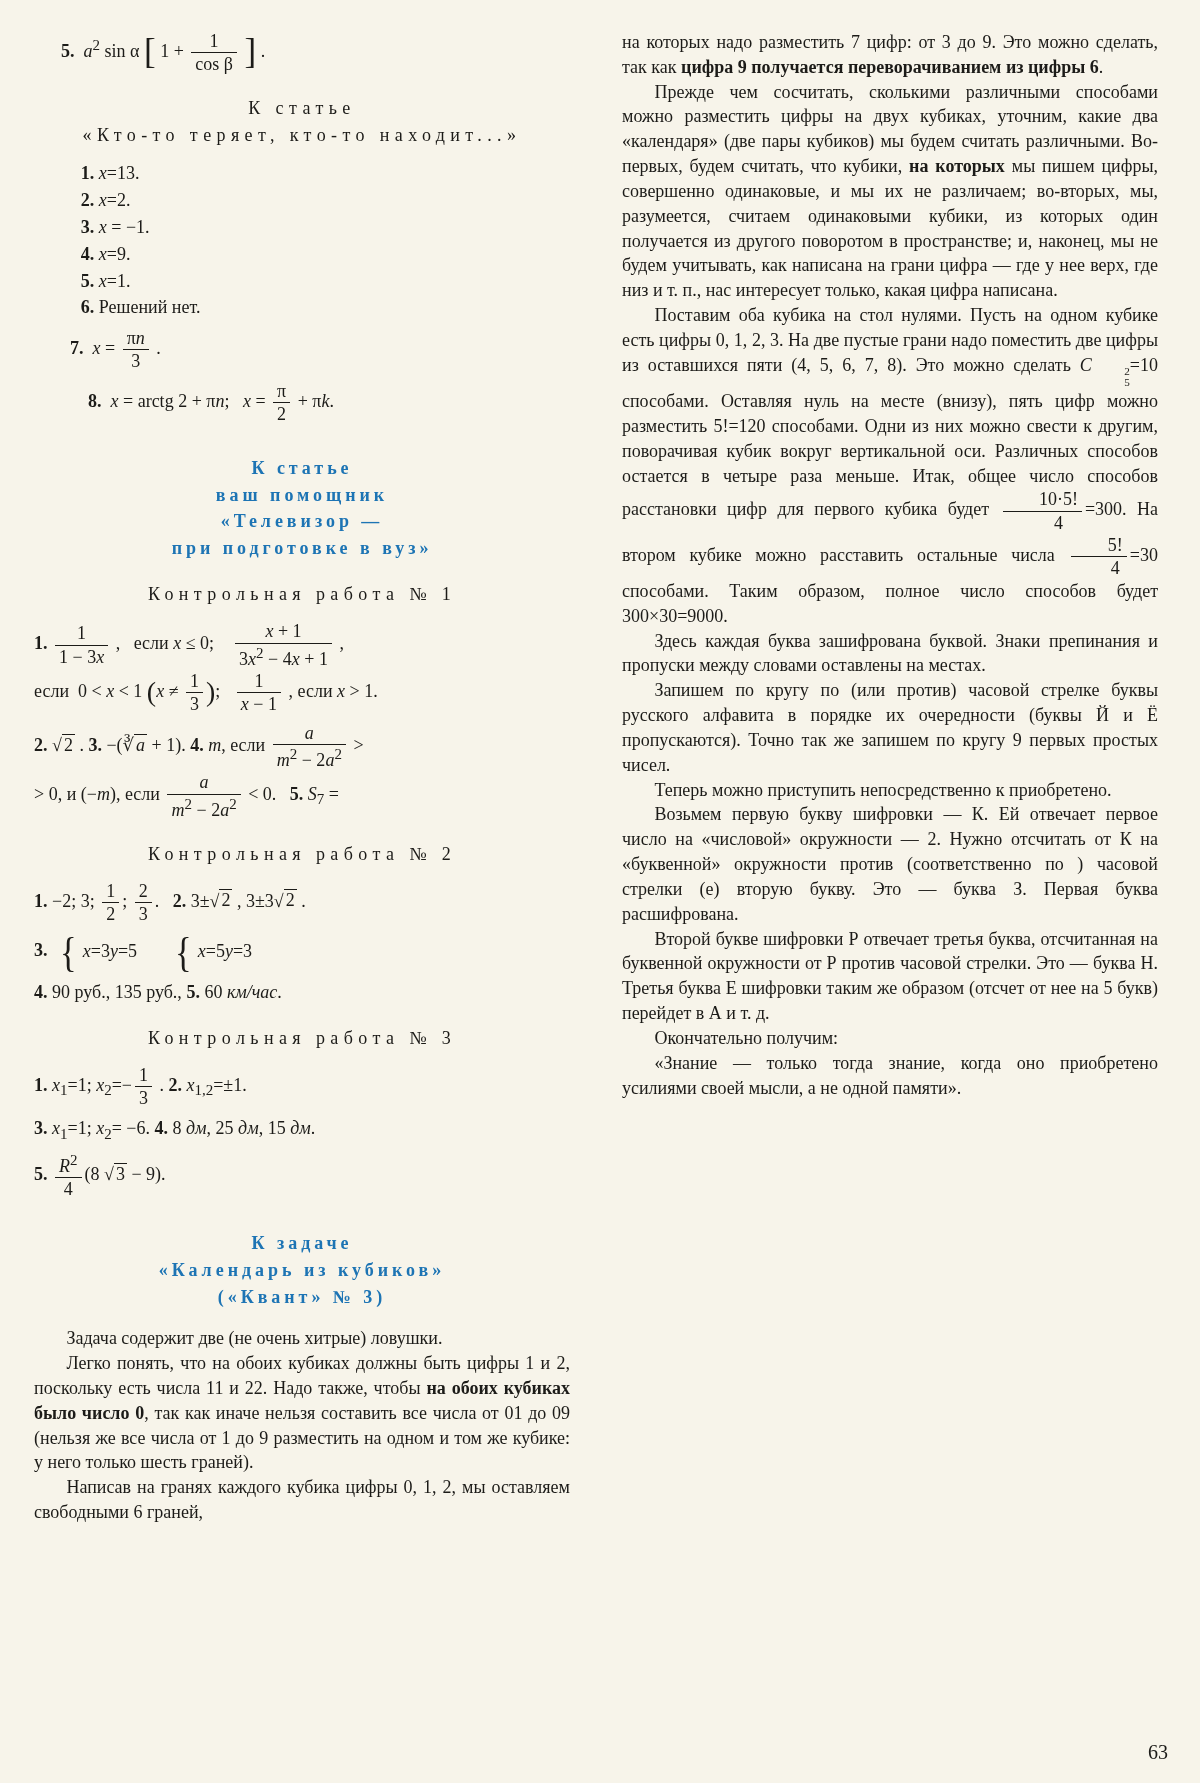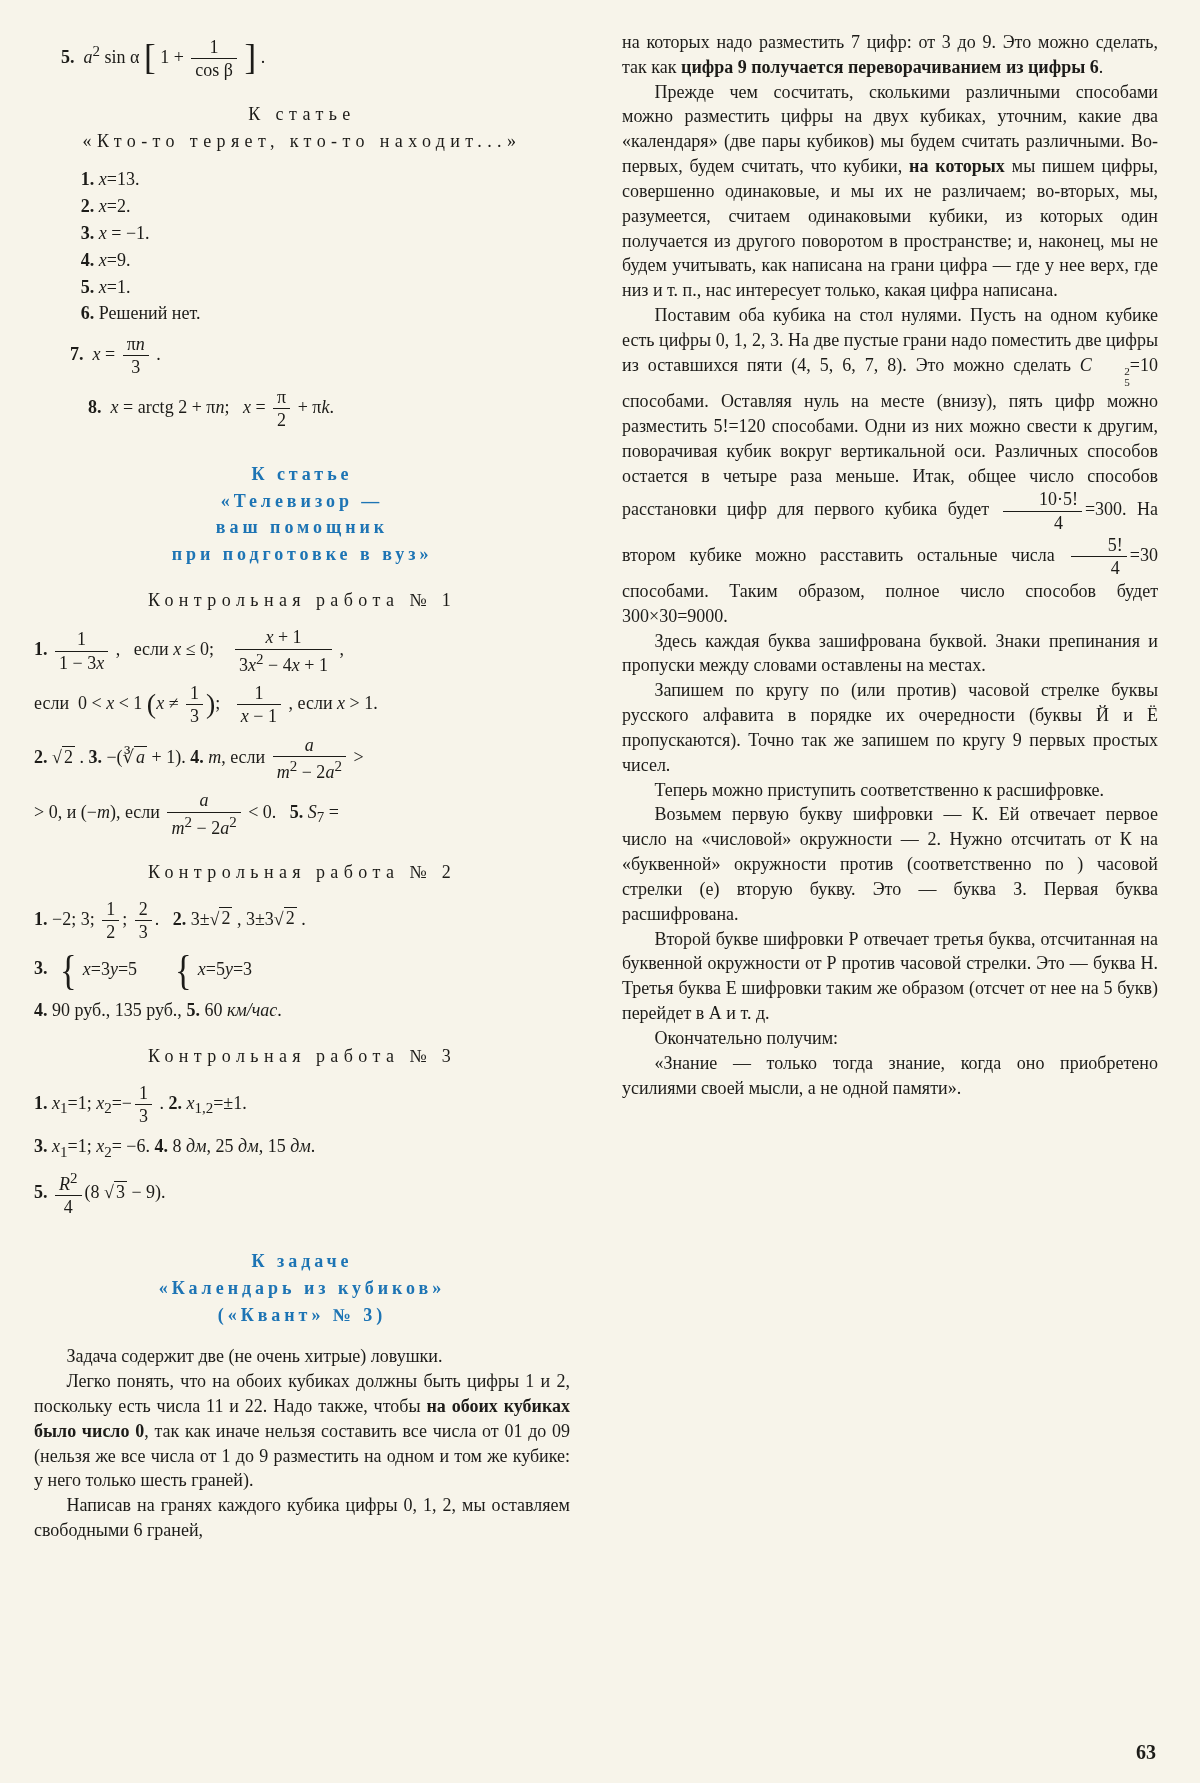--- a/index.html
+++ b/index.html
@@ -20,21 +20,21 @@
   .h-black .ln { white-space:nowrap; }
   .h-blue { text-align:center; letter-spacing:0.22em; font-weight:bold; color:var(--accent, #1d74b4); margin:30px 0 16px; line-height:1.48; }
   .gap { margin-top:62px; }
 
   
   .para { text-align:justify; text-indent:1.8em; }
   .noind { text-indent:0;font-family:Liberation Serif, serif; }
 
   
   .math { margin:7px 0; }
-  .math .ln { margin:6px 0; }
+  .math .ln { margin:0 0; }
   .answers { margin:4px 0; }
   .answers .ln { padding-left:2.6em; margin:2px 0; }
   .ind1 .ln { padding-left:1.5em; }
   .ind2 .ln { padding-left:2.0em; }
   .ind3 .ln { padding-left:3.0em; }
   .first { margin-top:0; }
 
   
   .fr { display:inline-block; vertical-align:middle; text-align:center; margin:1px 3px; line-height:1.12; }
   .fr .n { display:block; padding:0 4px 1px; border-bottom:1.3px solid currentColor; }
@@ -49,21 +49,21 @@
 
   
   .stk { display:inline-flex; flex-direction:column; font-size:0.62em; line-height:1.05; vertical-align:-0.35em; text-align:left; }
 
   
   .cs { display:inline-flex; align-items:center; margin:2px 30px 2px 6px; vertical-align:middle; }
   .cs .cb { font-size:2.4em; font-weight:300; line-height:0.85; margin-right:4px; transform:scaleX(0.8); }
   .cs .cr { display:flex; flex-direction:row; line-height:1.22; }
 
   
-  .pagenum { position:absolute; right:44px; bottom:16px; font-weight:bold; font-size:20px; }
+  .pagenum { position:absolute; right:32px; bottom:16px; font-weight:normal; font-size:20px; }
 </style>
 </head>
 <body>
 
 <div class="page">
   <div class="col" id="col-left">
       <div class="blk math ind1 first">
         <div class="ln"><b>5.</b>&nbsp; <i>a</i><sup>2</sup> sin α <span class="bb">[</span> 1 + <span class="fr"><span class="n">1</span><span class="d">cos β</span></span> <span class="bb">]</span> .</div>
       </div>
       <div class="blk h-black">
@@ -79,22 +79,22 @@
         <div class="ln"><b>6.</b> Решений нет.</div>
       </div>
       <div class="blk math ind2">
         <div class="ln"><b>7.</b>&nbsp; <i>x</i> = <span class="fr"><span class="n">π<i>n</i></span><span class="d">3</span></span> .</div>
       </div>
       <div class="blk math ind3">
         <div class="ln"><b>8.</b>&nbsp; <i>x</i> = arctg 2 + π<i>n</i>; &nbsp; <i>x</i> = <span class="fr"><span class="n">π</span><span class="d">2</span></span> + π<i>k</i>.</div>
       </div>
       <div class="blk h-blue">
         <div class="ln">К статье</div>
+        <div class="ln">ваш помощник</div>
         <div class="ln">«Телевизор —</div>
-        <div class="ln">ваш помощник</div>
         <div class="ln">при подготовке в вуз»</div>
       </div>
       <div class="blk h-black">
         <div class="ln">Контрольная работа № 1</div>
       </div>
       <div class="blk math">
         <div class="ln"><b>1.</b> <span class="fr"><span class="n">1</span><span class="d">1 − 3<i>x</i></span></span> , &nbsp;&nbsp;если <i>x</i> ≤ 0; &nbsp;&nbsp; <span class="fr"><span class="n"><i>x</i> + 1</span><span class="d">3<i>x</i><sup>2</sup> − 4<i>x</i> + 1</span></span> ,</div>
         <div class="ln">если&nbsp; 0 &lt; <i>x</i> &lt; 1 <span class="bp">(</span><i>x</i> ≠ <span class="fr"><span class="n">1</span><span class="d">3</span></span><span class="bp">)</span>; &nbsp; <span class="fr"><span class="n">1</span><span class="d"><i>x</i> − 1</span></span> , если <i>x</i> &gt; 1.</div>
       </div>
       <div class="blk math">
@@ -148,20 +148,20 @@
     </div>
   <div class="col" id="col-right">
       <div class="blk para noind first">на которых надо разместить 7 цифр: от 3 до 9. Это можно сделать, так как <b>цифра 9 получается переворачиванием из цифры 6</b>.</div>
       <div class="blk para">Прежде чем сосчитать, сколькими различными способами можно разместить цифры на двух кубиках, уточним, какие два «календаря» (две пары кубиков) мы будем считать различными. Во-первых, будем считать, что кубики, <b>на которых</b> мы пишем цифры, совершенно одинаковые, и мы их не различаем; во-вторых, мы, разумеется, считаем одинаковыми кубики, из которых один получается из другого поворотом в пространстве; и, наконец, мы не будем учитывать, как написана на грани цифра — где у нее верх, где низ и т. п., нас интересует только, какая цифра написана.</div>
       <div class="blk para">Поставим оба кубика на стол нулями. Пусть на одном кубике есть цифры 0, 1, 2, 3. На две пустые грани надо поместить две цифры из оставшихся пяти (4, 5, 6, 7, 8). Это можно сделать <i>C</i><span class="stk">
           <span>2</span>
           <span>5</span>
         </span>=10 способами. Оставляя нуль на месте (внизу), пять цифр можно разместить 5!=120 способами. Одни из них можно свести к другим, поворачивая кубик вокруг вертикальной оси. Различных способов остается в четыре раза меньше. Итак, общее число способов расстановки цифр для первого кубика будет <span class="fr"><span class="n">10·5!</span><span class="d">4</span></span>=300. На втором кубике можно расставить остальные числа <span class="fr"><span class="n">5!</span><span class="d">4</span></span>=30 способами. Таким образом, полное число способов будет 300×30=9000.</div>
       <div class="blk para">Здесь каждая буква зашифрована буквой. Знаки препинания и пропуски между словами оставлены на местах.</div>
       <div class="blk para">Запишем по кругу по (или против) часовой стрелке буквы русского алфавита в порядке их очередности (буквы Й и Ё пропускаются). Точно так же запишем по кругу 9 первых простых чисел.</div>
-      <div class="blk para">Теперь можно приступить соответственно к расшифровке.</div>
+      <div class="blk para">Теперь можно приступить непосредственно к приобретено.</div>
       <div class="blk para">Возьмем первую букву шифровки — К. Ей отвечает первое число на «числовой» окружности — 2. Нужно отсчитать от К на «буквенной» окружности против (соответственно по ) часовой стрелки (е) вторую букву. Это — буква З. Первая буква расшифрована.</div>
       <div class="blk para">Второй букве шифровки Р отвечает третья буква, отсчитанная на буквенной окружности от Р против часовой стрелки. Это — буква Н. Третья буква Е шифровки таким же образом (отсчет от нее на 5 букв) перейдет в А и т. д.</div>
       <div class="blk para">Окончательно получим:</div>
       <div class="blk para">«Знание — только тогда знание, когда оно приобретено усилиями своей мысли, а не одной памяти».</div>
     </div>
   <div class="pagenum">63</div>
 </div>
 
 </body></html>

